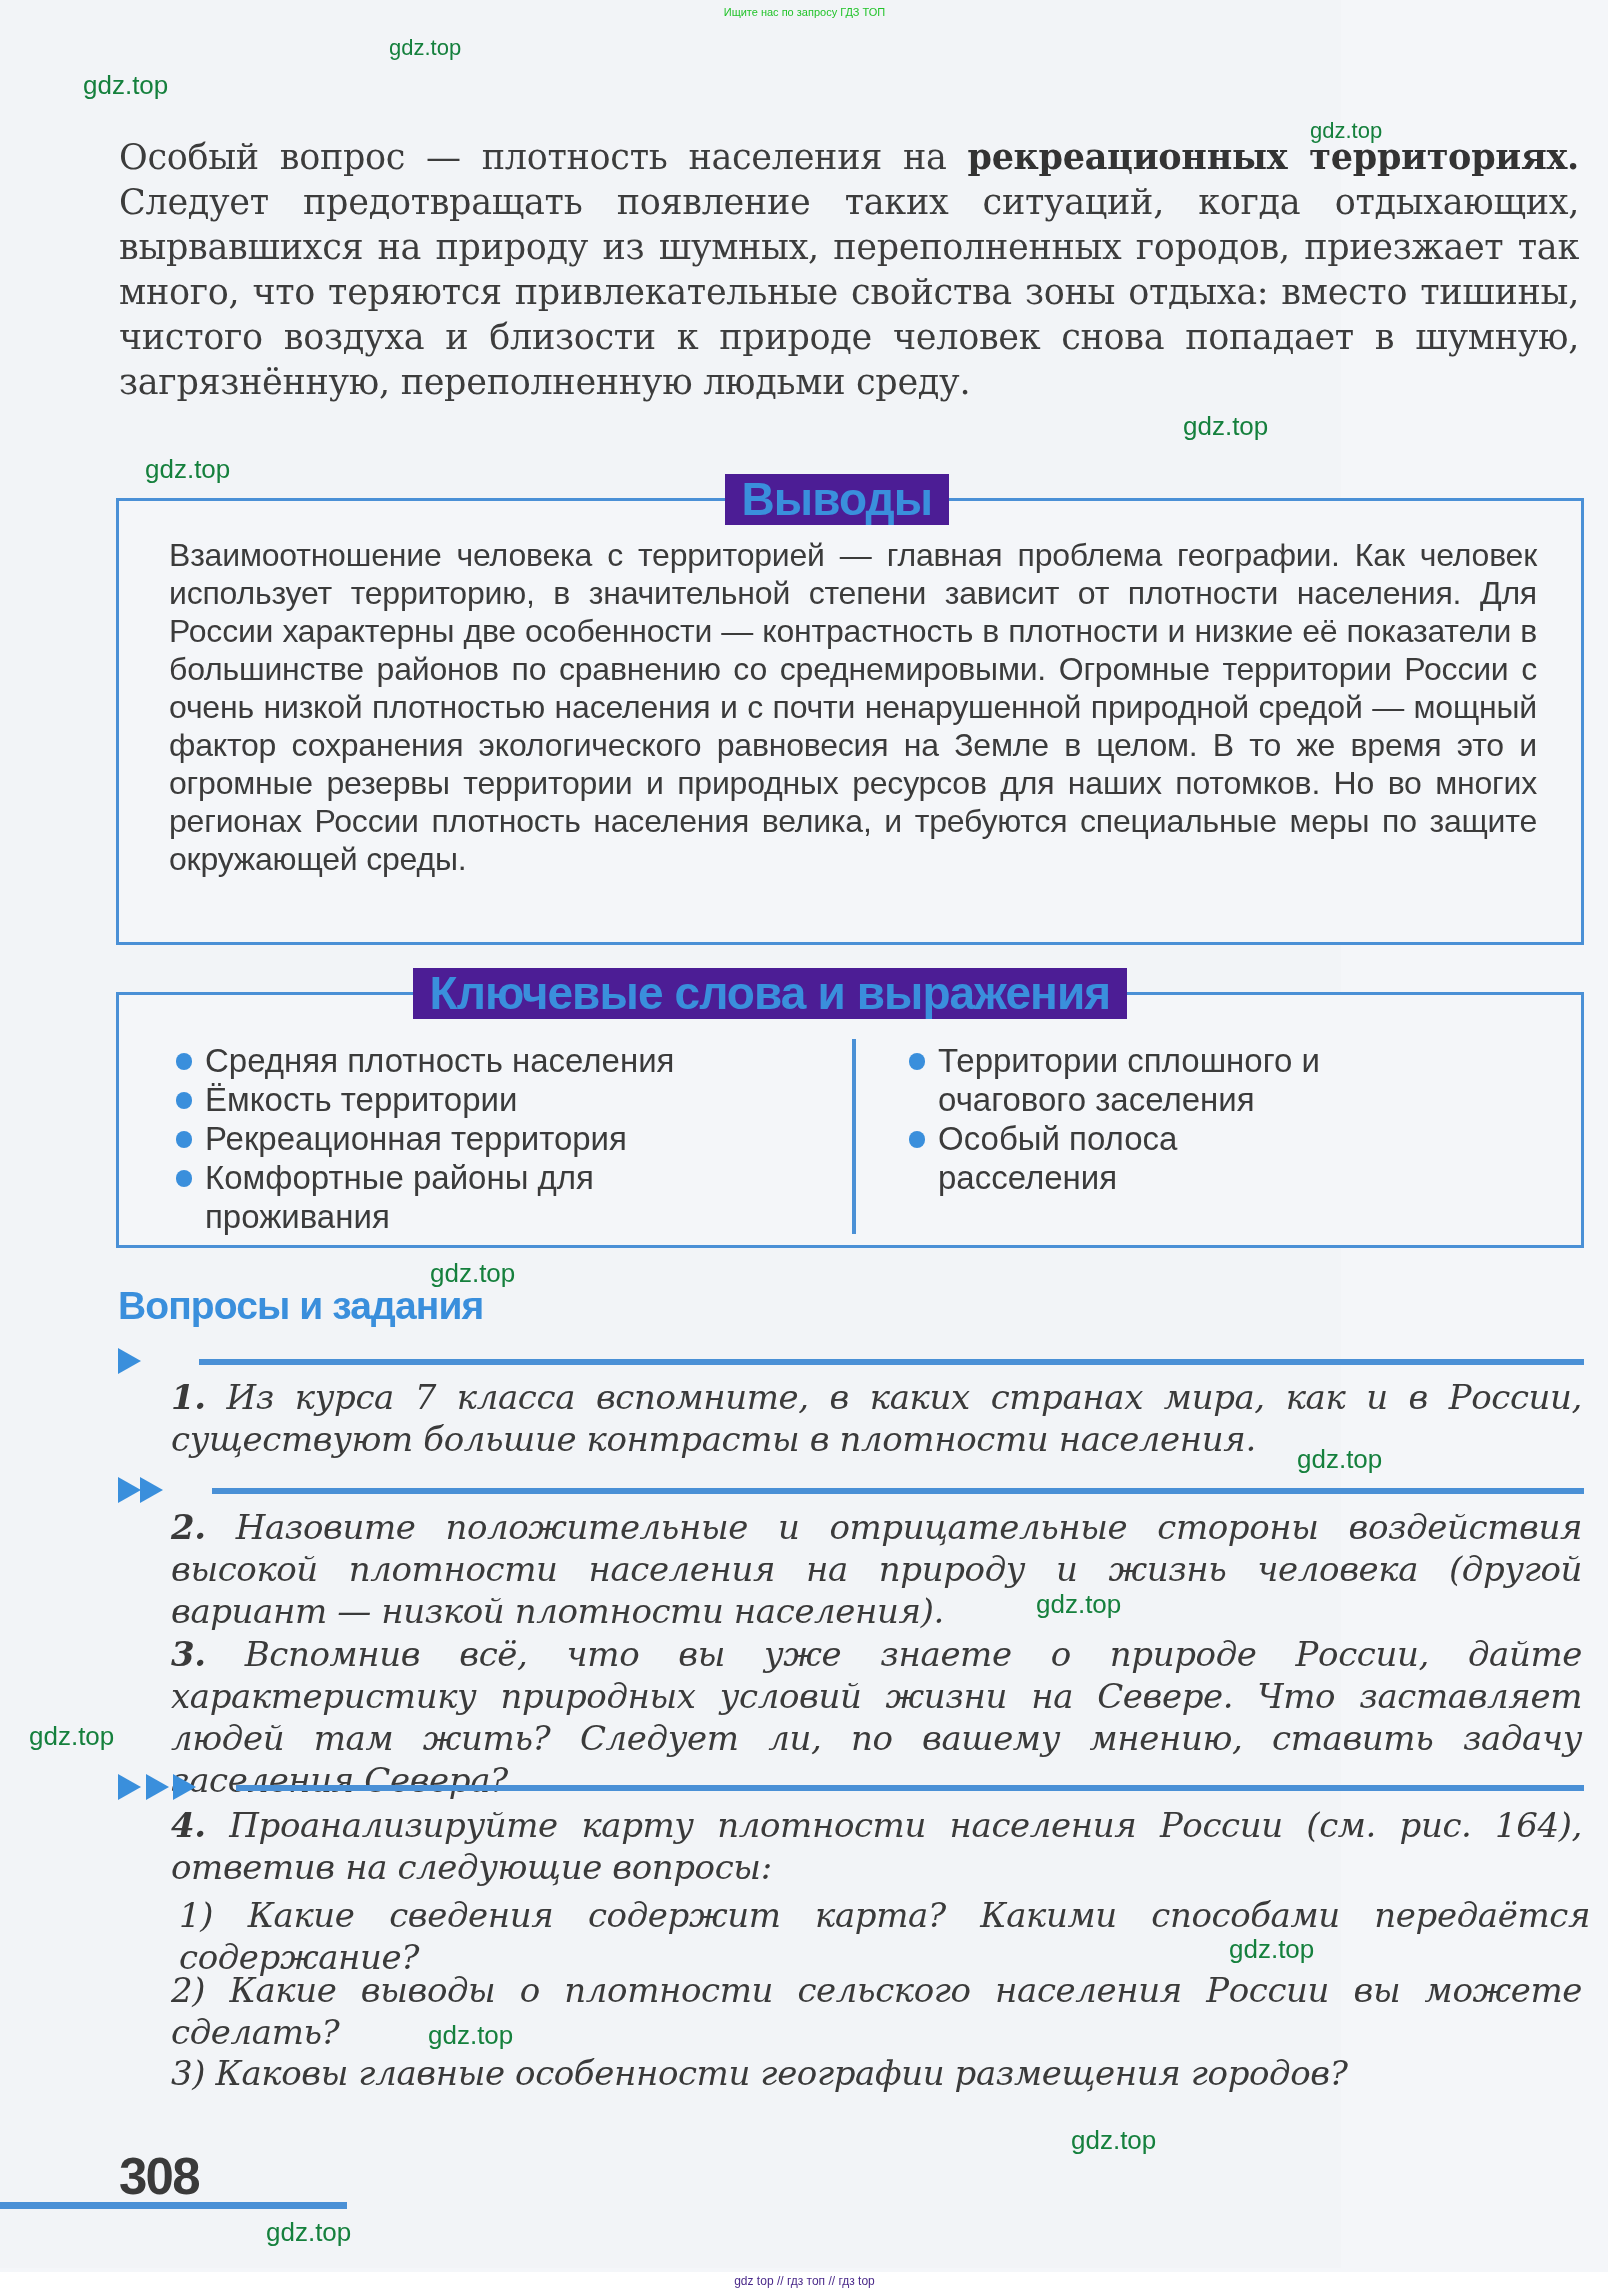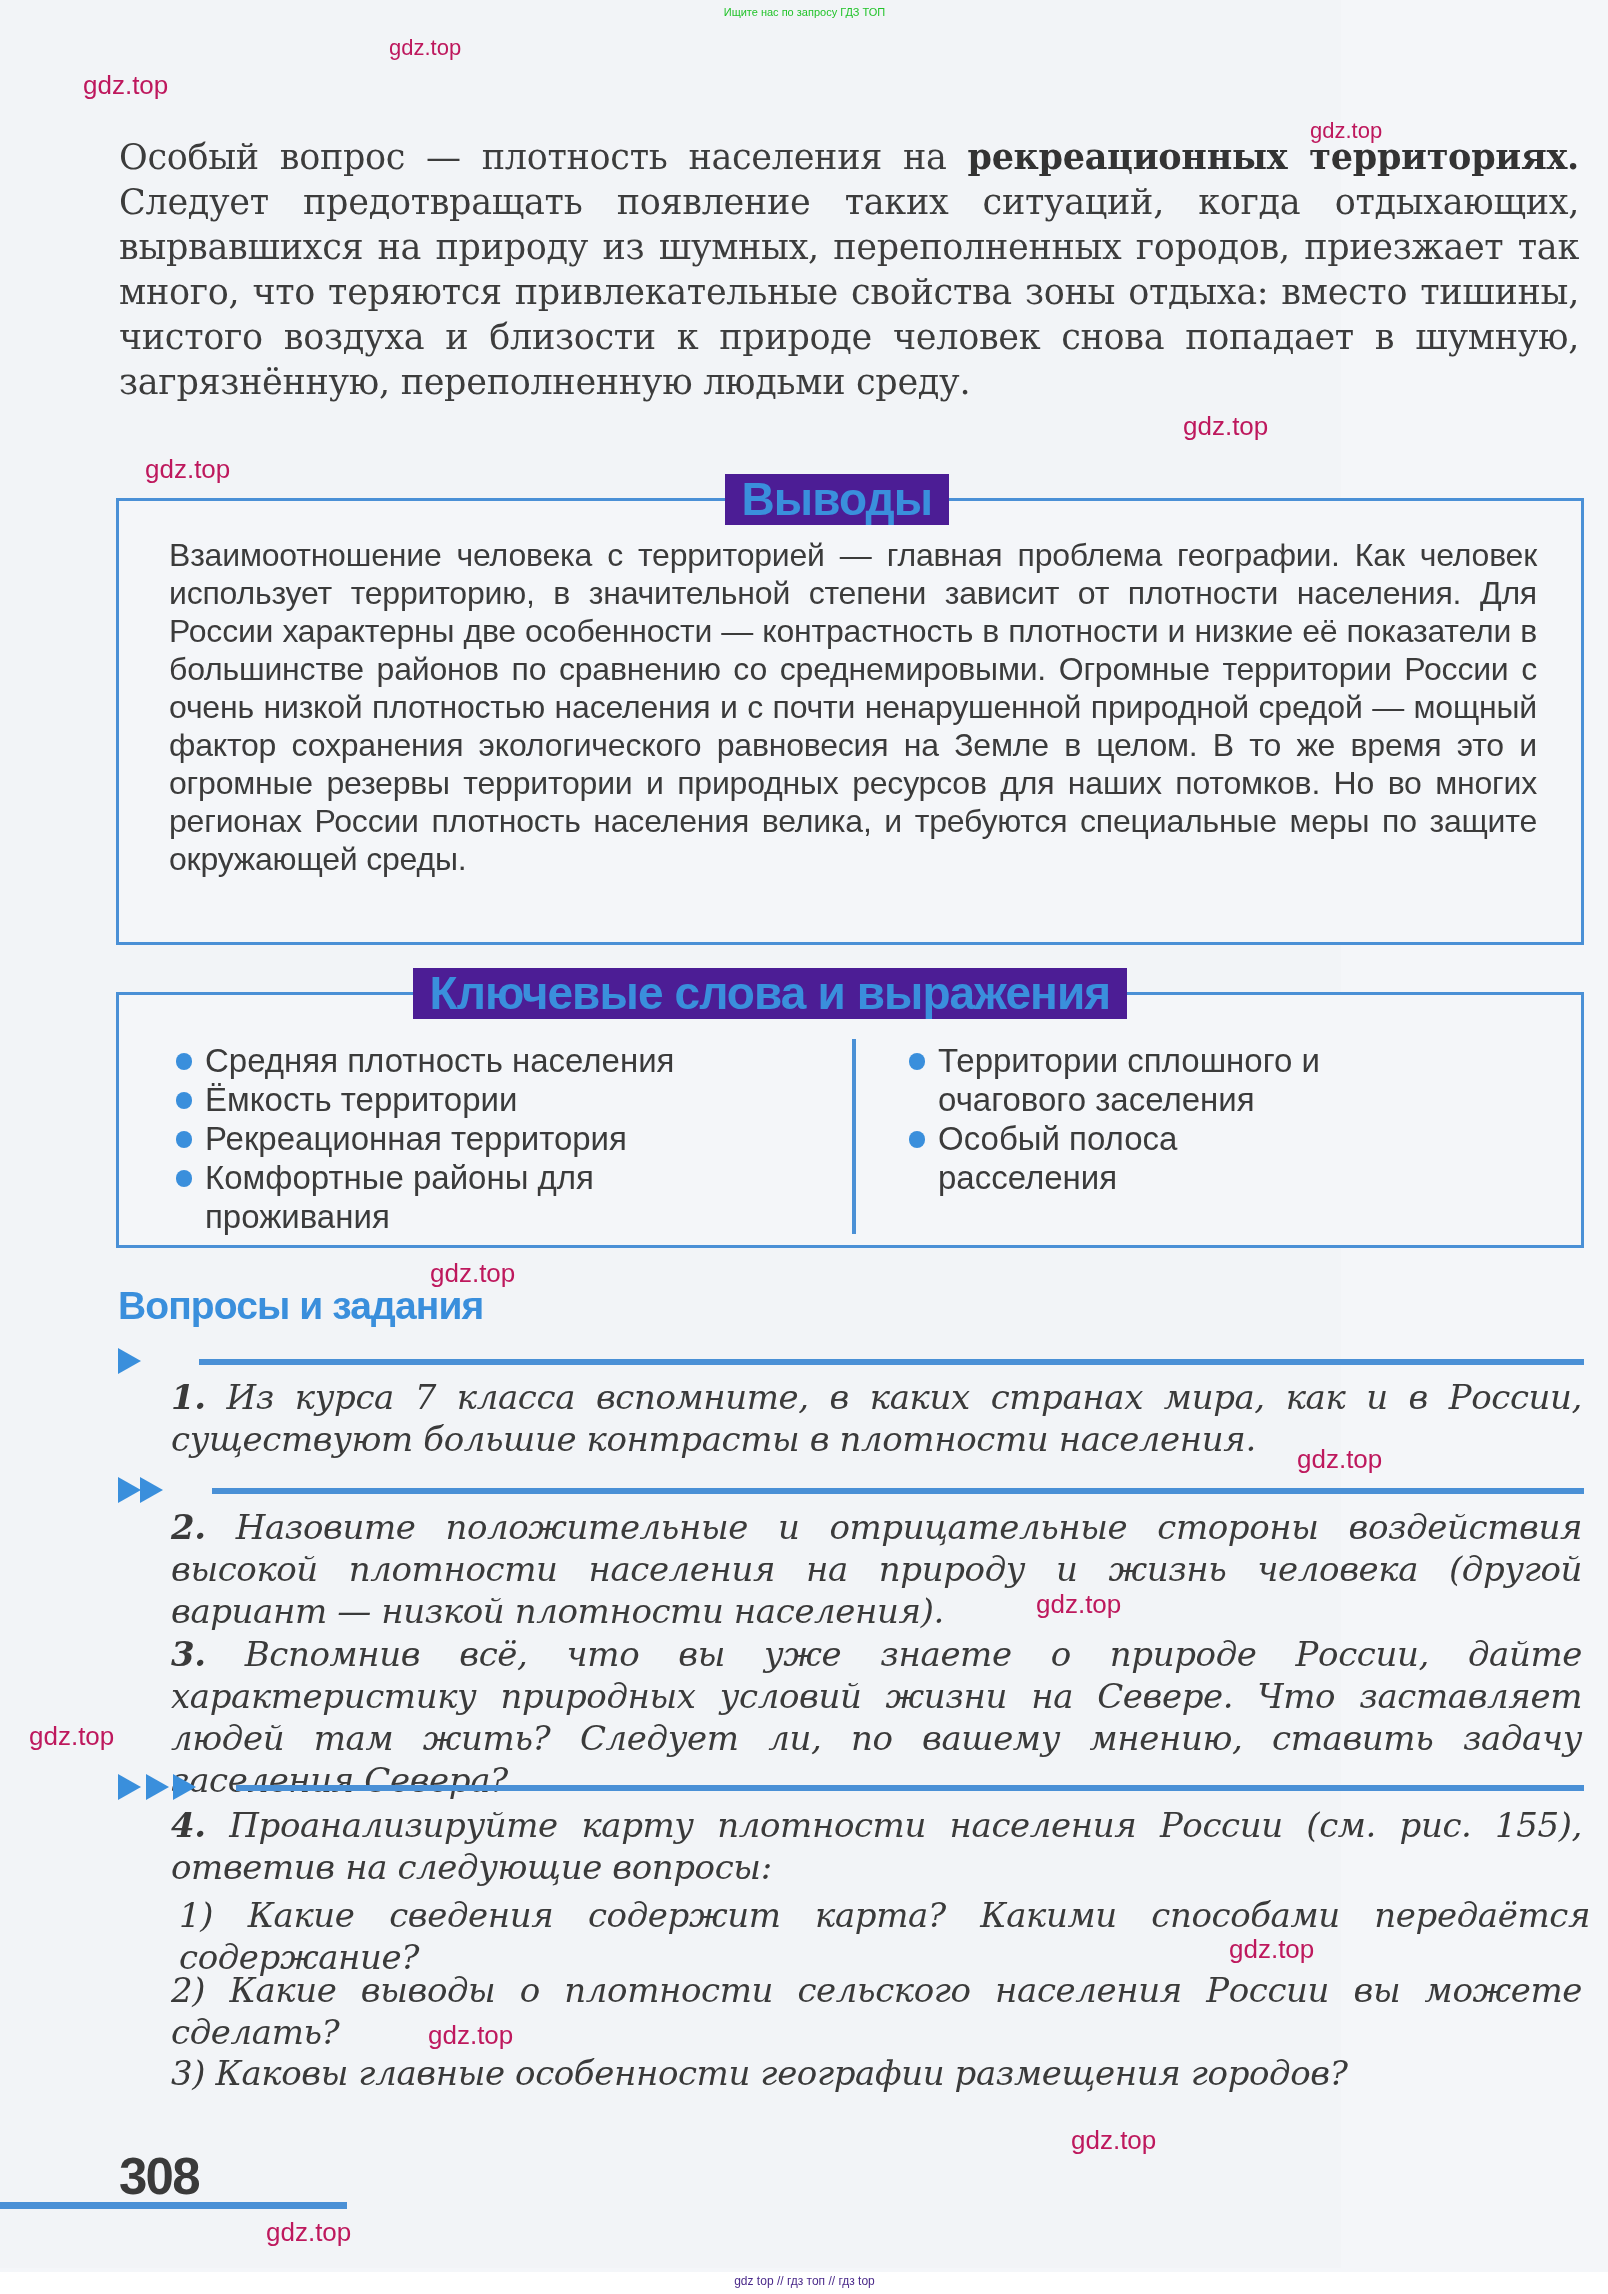--- a/index.html
+++ b/index.html
@@ -9,21 +9,21 @@
       font-family: "DejaVu Serif", serif;
       color: #3a3a3a;
     }
     .page { position: absolute; left: 0; top: 0; width: 1327px; height: 2268px; background: #f2f4f7; padding-left: 14px; }
     .top-banner {
       position: absolute; left: 0; top: 5.5px; width: 1609px; text-align: center;
       font-family: "Liberation Sans", sans-serif; font-size: 11px; color: #22c32a;
     }
     .wm {
       position: absolute; font-family: "Liberation Sans", sans-serif;
-      color: #be185d; white-space: nowrap;
+      color: #15803d; white-space: nowrap;
     }
     .wm.s { font-size: 22px; }
     .wm.l { font-size: 26px; }
 
     .intro {
       position: absolute; left: 119px; top: 134px; width: 1460px;
       font-family: "DejaVu Serif", serif; font-size: 35px; line-height: 45px;
       color: #3c3c3c; text-align: justify; letter-spacing: -0.3px;
     }
     .intro b { font-weight: bold; color: #333; }
@@ -150,21 +150,21 @@
   </div>
   <p class="q" style="top:1506px; margin:0;"><b>2.</b><span> Назовите положительные и отрицательные стороны воздействия высокой плотности населения на природу и жизнь человека (другой вариант — низкой плотности населения).</span></p>
   <p class="q" style="top:1633px; margin:0;"><b>3.</b><span> Вспомнив всё, что вы уже знаете о природе России, дайте характеристику природных условий жизни на Севере. Что заставляет людей там жить? Следует ли, по вашему мнению, ставить задачу заселения Севера?</span></p>
 
   <div class="level-row" style="top:1774px;">
     <span class="arrow" style="left:0;"></span>
     <span class="arrow" style="left:27.5px;"></span>
     <span class="arrow" style="left:55px;"></span>
     <span class="level-line" style="left:118px;"></span>
   </div>
-  <p class="q" style="top:1804px; margin:0;"><b>4.</b><span> Проанализируйте карту плотности населения России (см. рис. 155), ответив на следующие вопросы:</span></p>
+  <p class="q" style="top:1804px; margin:0;"><b>4.</b><span> Проанализируйте карту плотности населения России (см. рис. 164), ответив на следующие вопросы:</span></p>
   <p class="q" style="top:1886px; margin:8px;">1) Какие сведения содержит карта? Какими способами передаётся содержание?</p>
   <p class="q" style="top:1969px; margin:0;">2) Какие выводы о плотности сельского населения России вы можете сделать?</p>
   <p class="q" style="top:2052px; margin:0;">3) Каковы главные особенности географии размещения городов?</p>
 
   <div class="page-number">308</div>
   <div class="page-bar"></div>
 </div>
 
 <div class="footer-banner">gdz top  //  гдз топ  //  гдз top</div>
 

